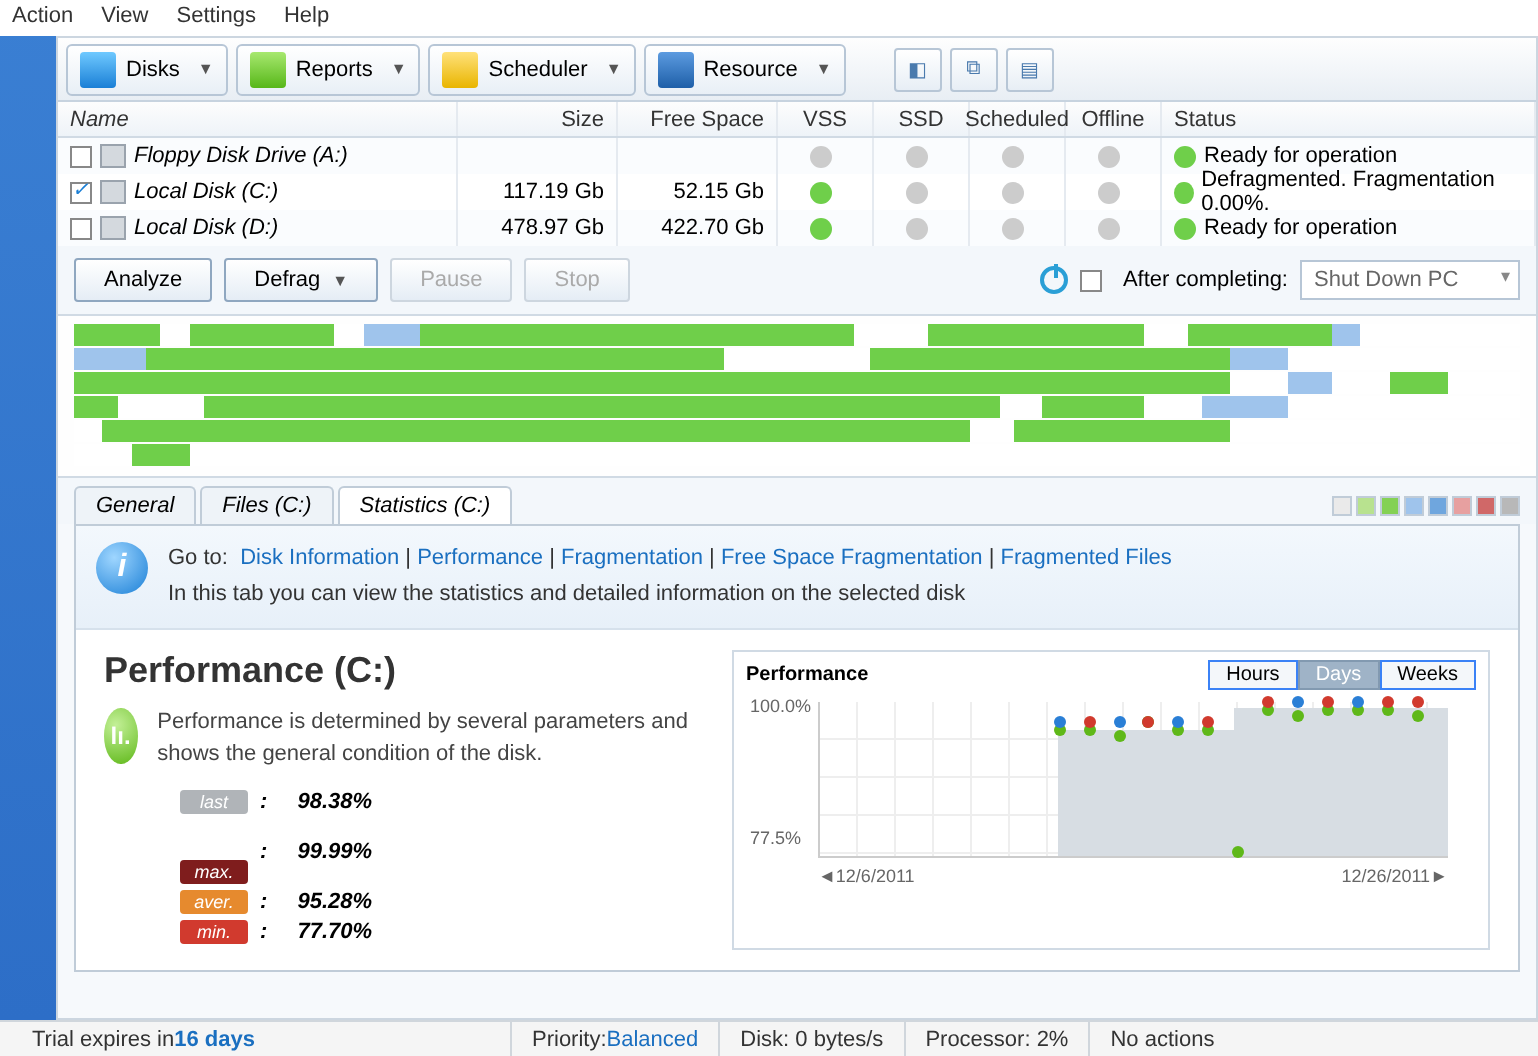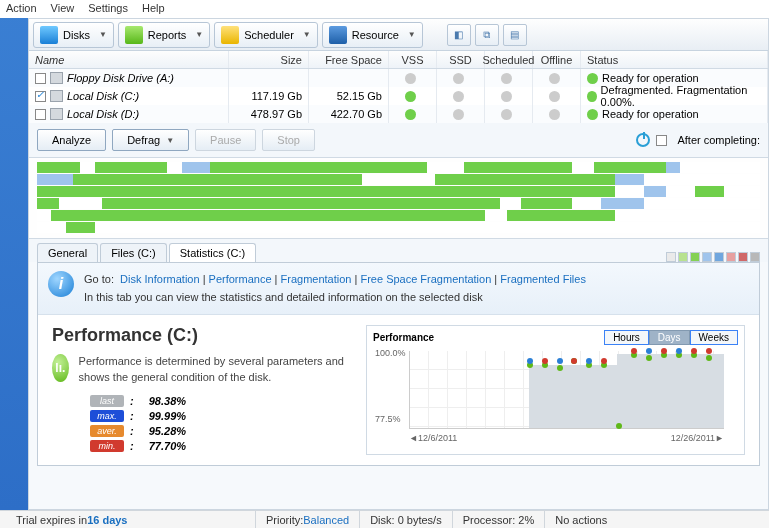--- a/index.html
+++ b/index.html
@@ -38,41 +38,41 @@
 .btn.disabled{color:#aaa; border-color:#cdd6df;}
 .btn .arrow{font-size:8px;color:#555;}
 .spacer{flex:1;}
 .pwr-ic{width:14px;height:14px;border:2px solid #2a9fd6;border-radius:50%;position:relative;}
 .pwr-ic::after{content:"";position:absolute;top:-3px;left:5px;width:2px;height:7px;background:#2a9fd6;}
 .combo{height:20px;border:1px solid #b7c6d6;background:#fff;padding:0 18px 0 6px;font-size:11px;color:#666;position:relative;min-width:110px;display:flex;align-items:center;}
 .combo::after{content:"▾";position:absolute;right:4px;top:2px;font-size:9px;color:#888;}
 .frag-map { padding:4px 8px; background:#fefefe; border-bottom:1px solid #d0dae4;}
 .frag-line{height:11px;display:flex;margin-bottom:1px;}
 .frag-line span{height:100%;}
-.tabs-row{display:flex;align-items:flex-end;padding:4px 8px 0 8px;background:#f3f7fb;}
+.tabs-row{display:flex;align-items:center;padding:4px 8px 0 8px;background:#f3f7fb;font-style:italic;}
 .tab{padding:3px 10px;border:1px solid #c0ccd8;border-bottom:none;background:#eef3f8;font-size:11px;margin-right:2px;border-radius:3px 3px 0 0;}
 .tab.active{background:#fff;}
 .legend-sq{display:flex;gap:2px;margin-left:auto;}
 .legend-sq span{width:10px;height:10px;border:1px solid #c0ccd8;}
 .info-panel{margin:0 8px 4px 8px;border:1px solid #c0ccd8;background:#fff;}
 .info-banner{background:linear-gradient(180deg,#f3f8fd,#e7f0f9);padding:8px 10px;border-bottom:1px solid #d6e1ec;display:flex;gap:10px;align-items:flex-start;}
 .info-ic{width:26px;height:26px;border-radius:50%;background:radial-gradient(circle at 35% 30%,#9fd6ff,#1a7fd6);color:#fff;display:flex;align-items:center;justify-content:center;font-size:16px;font-style:italic;font-weight:bold;}
 .info-text{font-size:11px;color:#333;line-height:1.6;}
 .info-text a{color:#1a6fc0;text-decoration:none;}
 .perf-area{padding:10px 14px;display:flex;gap:14px;}
 .perf-left{flex:0 0 300px;}
 .perf-title{font-size:18px;font-weight:bold;color:#333;margin-bottom:8px;}
 .perf-row{display:flex;align-items:flex-start;gap:10px;}
 .perf-ic{width:28px;height:28px;border-radius:50%;background:radial-gradient(circle at 35% 30%,#c3f097,#5fb819);color:#fff;display:flex;align-items:center;justify-content:center;font-size:12px;font-weight:bold;}
 .perf-desc{font-size:11px;color:#444;line-height:1.4;}
 .stats-tbl{margin-top:10px;margin-left:38px;font-size:11px;font-style:italic;}
 .stats-tbl .r{display:flex;align-items:center;margin-bottom:3px;gap:6px;}
 .badge{width:34px;height:12px;border-radius:2px;color:#fff;font-size:9px;text-align:center;line-height:12px;}
 .b-last{background:#b0b4b8;}
-.b-max{background:#1d4ed8;}
+.b-max{background:#7f1d1d;margin-top:20px;}
 .b-aver{background:#e68a2e;}
 .b-min{background:#d13a2e;}
 .perf-right{flex:1;border:1px solid #d0dae4;position:relative;min-height:130px;}
 .chart-hdr{display:flex;padding:4px 6px;font-size:10px;align-items:center;}
 .chart-hdr .ttl{font-weight:bold;}
 .range-btns{margin-left:auto;display:flex;gap:0;}
 .range-btns span{padding:1px 8px;border:1px solid #3b82f6;background:#f4f7fa;font-size:10px;}
 .range-btns span.active{background:#9fb3c7;color:#fff;border-color:#8299b0;}
 .chart-body{position:relative;height:78px;margin:2px 20px 4px 42px;border-left:1px solid #ccc;border-bottom:1px solid #ccc;background:repeating-linear-gradient(to right,transparent 0,transparent 18px,#eee 18px,#eee 19px),repeating-linear-gradient(to bottom,transparent 0,transparent 18px,#eee 18px,#eee 19px);}
 .ylab{position:absolute;left:8px;font-size:9px;color:#666;}
@@ -218,20 +218,21 @@
     <div class="btn">
         <span>Defrag</span>
         <span class="arrow">▼</span>
       </div>
     <div class="btn disabled">Pause</div>
     <div class="btn disabled">Stop</div>
     <div class="spacer"></div>
     <span class="pwr-ic"></span>
     <span class="chk"></span>
     <span>After completing:</span>
+    <div class="combo">Shut Down PC</div>
   </div>
 
   <div class="frag-map" id="frag-map">
       <div class="frag-line">
         <span style="background: rgb(111, 207, 74); width: 6%;"></span>
         <span style="background: rgb(255, 255, 255); width: 2%;"></span>
         <span style="background: rgb(111, 207, 74); width: 10%;"></span>
         <span style="background: rgb(255, 255, 255); width: 2%;"></span>
         <span style="background: rgb(159, 196, 236); width: 4%;"></span>
         <span style="background: rgb(111, 207, 74); width: 30%;"></span>

